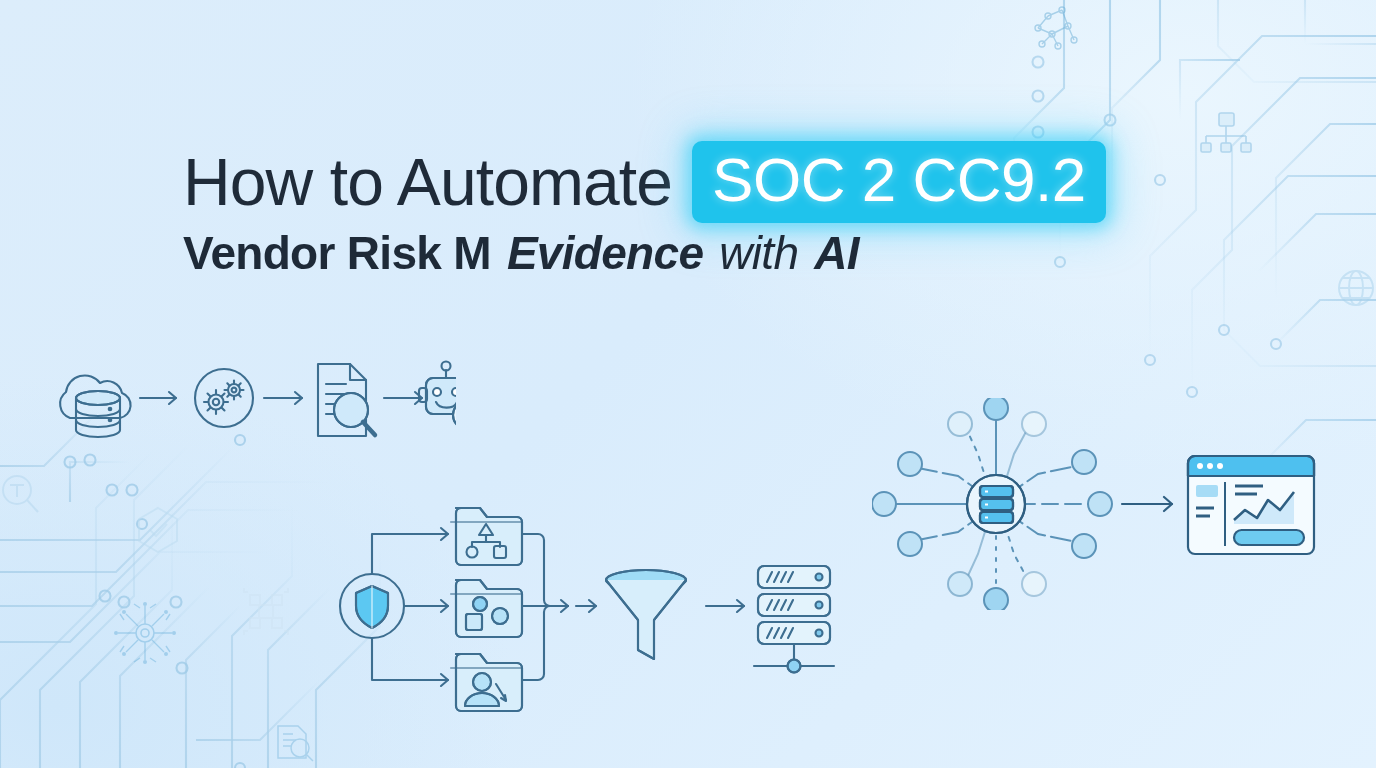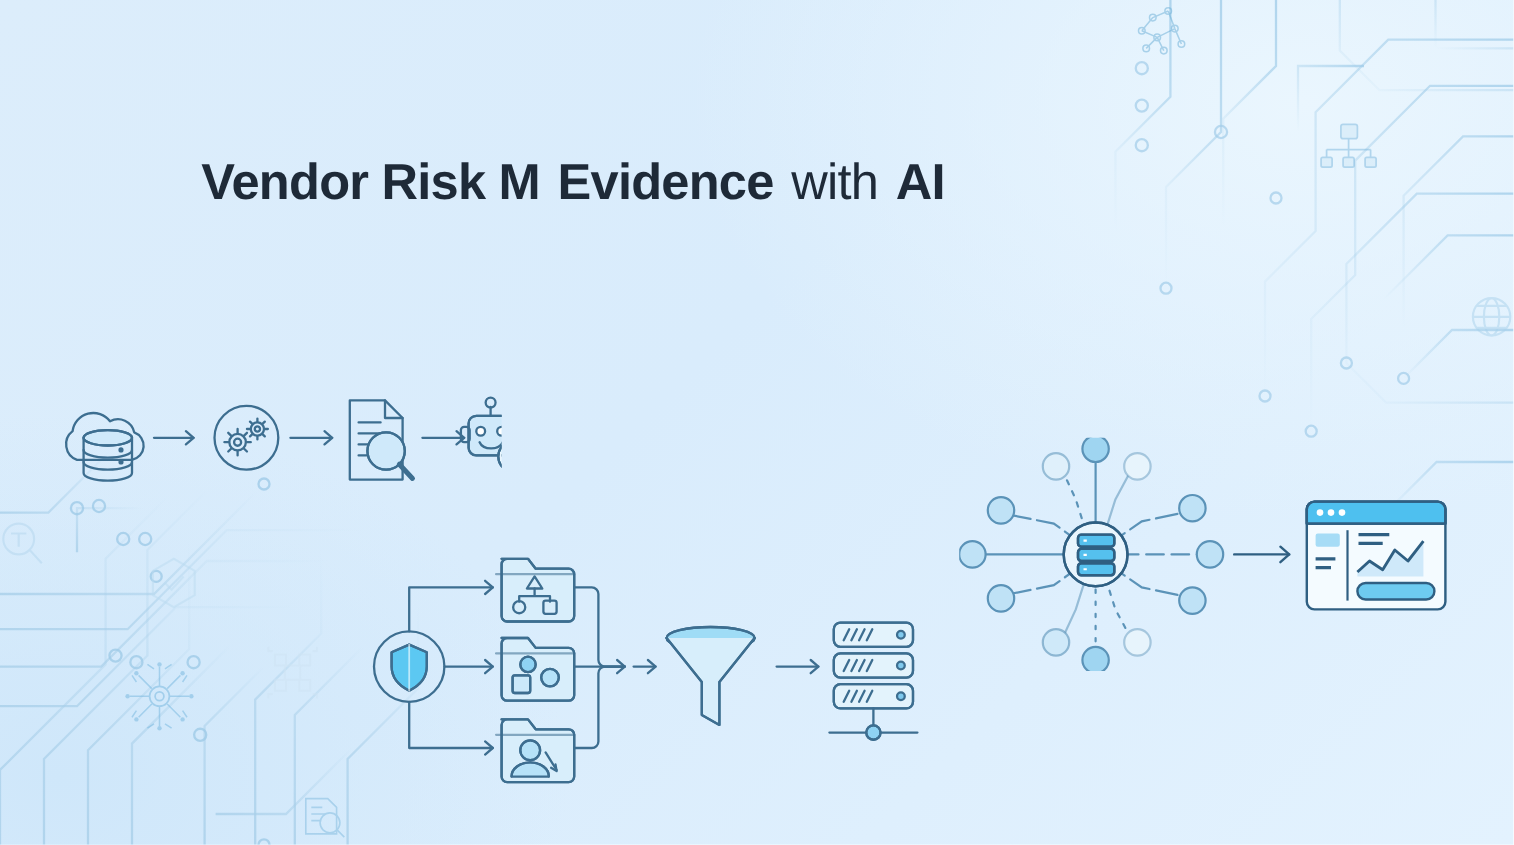--- a/index.html
+++ b/index.html
@@ -82,21 +82,21 @@
     line-height: 1.05;
     border-radius: 10px;
     letter-spacing: -0.5px;
     box-shadow:
       0 0 16px 6px rgba(50, 205, 245, 0.55),
       0 0 38px 14px rgba(90, 215, 250, 0.34);
     text-shadow: 0 0 10px rgba(255,255,255,0.45);
   }
 
   .line2-seg { display: inline-block; }
-  .line2-seg + .line2-seg { margin-left: 16px; }
+  .line2-seg + .line2-seg { margin-left: 16px; font-style: italic; }
 
   
   .illus { position: absolute; pointer-events: none; }
 
   #flow-top-left   { left: 36px;  top: 352px; }
   #flow-center     { left: 330px; top: 488px; }
   #network-right   { left: 872px; top: 398px; }
 
   .faint-icon { opacity: 0.5; }
 </style>
@@ -256,20 +256,24 @@
       <rect x="1219" y="113" width="15" height="13" rx="2"></rect>
       <path d="M1226 126 v10 M1206 136 h40 M1206 136 v7 M1226 136 v7 M1246 136 v7" fill="none"></path>
       <rect x="1201" y="143" width="10" height="9" rx="1.5"></rect>
       <rect x="1221" y="143" width="10" height="9" rx="1.5"></rect>
       <rect x="1241" y="143" width="10" height="9" rx="1.5"></rect>
     </g>
   </svg>
 
   <div id="headline">
 
+    <div class="headline-line" id="headline-line-1">
+      <span id="headline-prefix">How to Automate</span>
+      <span id="highlight-badge">SOC 2 CC9.2</span>
+    </div>
 
     <div class="headline-line" id="headline-line-2">
       <span class="line2-seg w-bold">Vendor Risk M</span>
       <span class="line2-seg w-bold">Evidence</span>
       <span class="line2-seg w-light">with</span>
       <span class="line2-seg w-bold">AI</span>
     </div>
   </div>
 
   <svg class="illus" id="flow-top-left" width="420" height="110" viewBox="0 0 420 110" aria-hidden="true">

